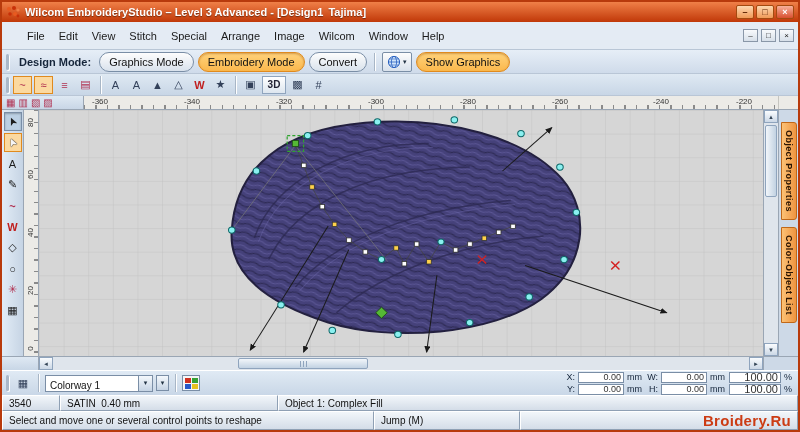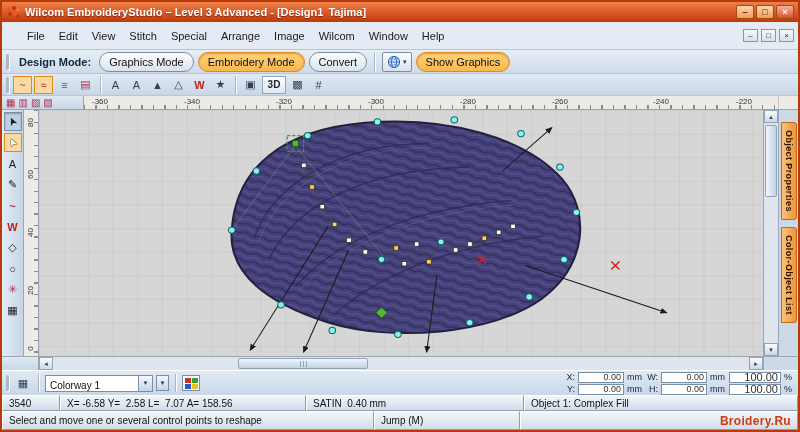--- a/index.html
+++ b/index.html
@@ -96,21 +96,21 @@
   .funit{width:16px}
   .fpctu{width:10px}
 
   
   .statusbar{height:16px;flex:0 0 auto;display:flex;font-size:10px;color:#111;background:#cdd9e7}
   .scell{border:1px solid;border-color:#fff #8fa0b4 #8fa0b4 #fff;background:linear-gradient(#f2f6fa,#d4dde8);display:flex;align-items:center;padding:0 6px;white-space:pre;overflow:hidden}
   .c1{width:58px}.c2{width:246px}.c3{width:218px}.c4{flex:1}
   .hintbar{height:19px;flex:0 0 auto;display:flex;font-size:10px;color:#111;background:#cdd9e7}
   .hcell{border:1px solid;border-color:#fff #8fa0b4 #8fa0b4 #fff;background:linear-gradient(#f2f6fa,#d4dde8);display:flex;align-items:center;padding:0 6px;white-space:pre;overflow:hidden}
   .h1{width:372px}.h2{width:146px}.h3{flex:1;justify-content:flex-end}
-  .watermark{font-size:12px;font-weight:bold;color:var(--watermark,#cc3c14);letter-spacing:.3px}
+  .watermark{font-size:15px;font-weight:bold;color:var(--watermark,#cc3c14);letter-spacing:.3px}
 </style>
 </head>
 <body>
 
 <div class="window">
 
   <div class="titlebar">
     <svg width="14" height="14" viewBox="0 0 14 14">
       <circle cx="3" cy="4" r="2" fill="#e85a20"></circle>
         <circle cx="8" cy="3" r="2" fill="#c83008"></circle>
@@ -415,21 +415,20 @@
         <input class="finput" value="0.00" style="">
         <span class="funit">mm</span>
         <input class="fpct" value="100.00" style="">
         <span class="fpctu">%</span>
       </div>
     </div>
   </div>
 
   <div class="statusbar">
     <div class="scell c1">3540</div>
-    <div class="scell c2">X= -6.58 Y=  2.58 L=  7.07 A= 158.56</div>
     <div class="scell c3">SATIN  0.40 mm</div>
     <div class="scell c4">Object 1: Complex Fill</div>
   </div>
 
   <div class="hintbar">
     <div class="hcell h1">Select and move one or several control points to reshape</div>
     <div class="hcell h2">Jump (M)</div>
     <div class="hcell h3">
       <span class="watermark">Broidery.Ru</span>
     </div>

